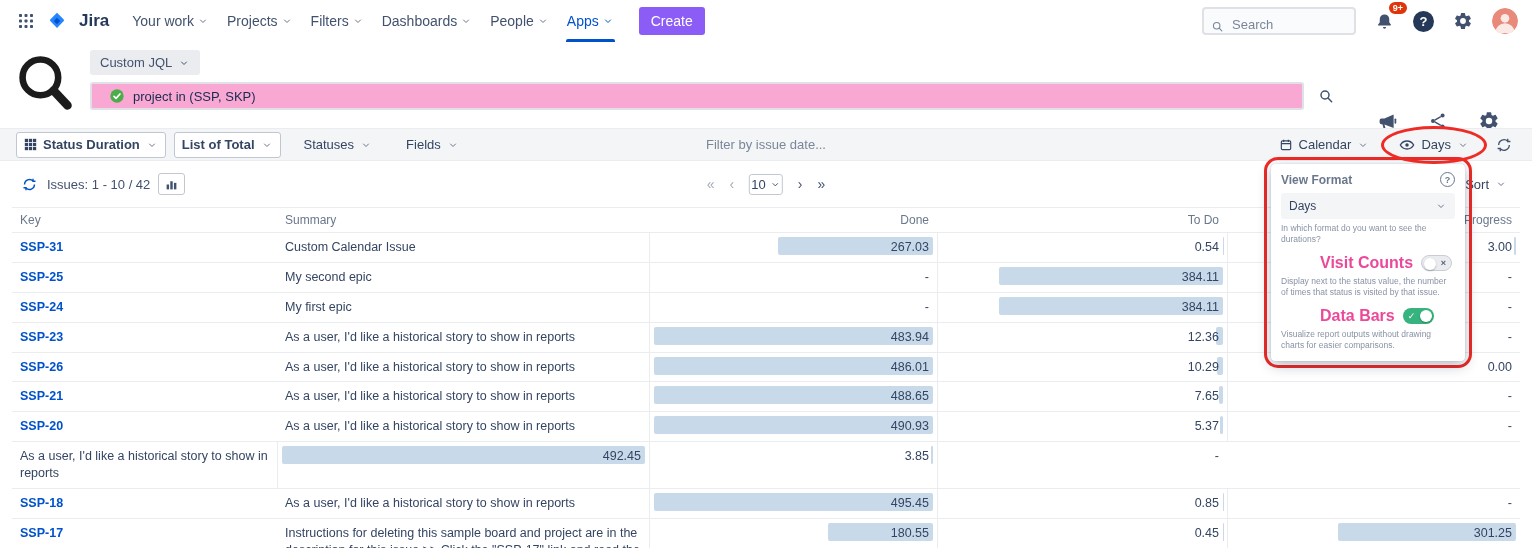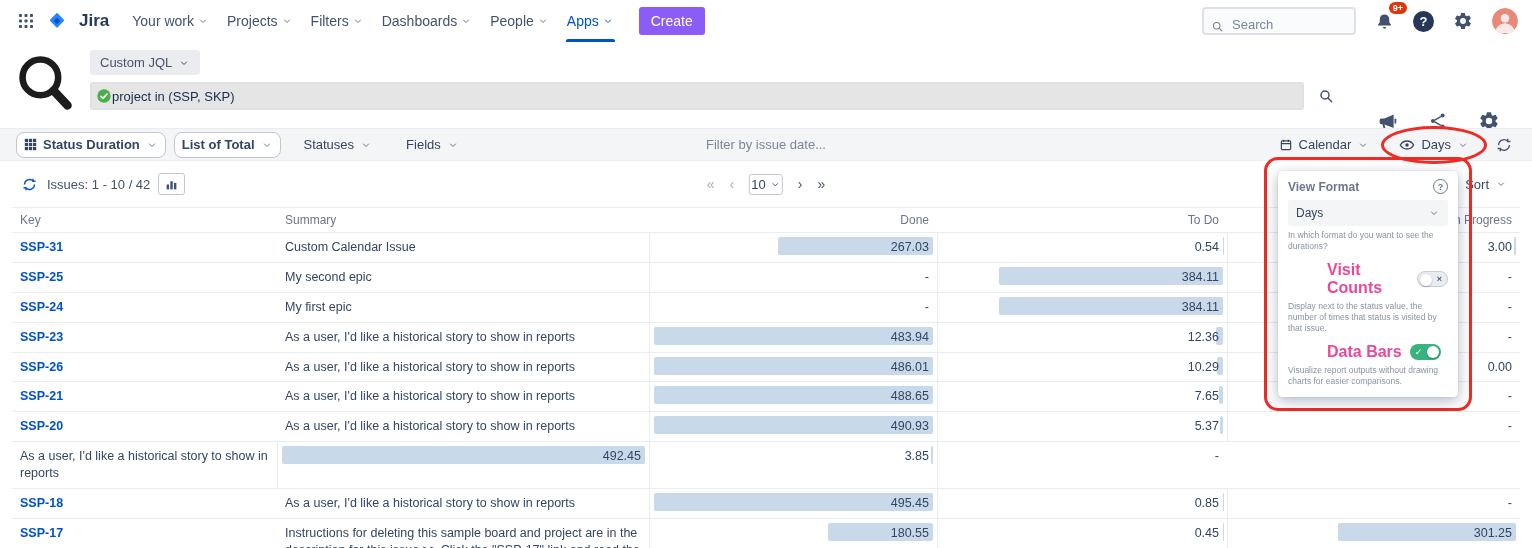--- a/index.html
+++ b/index.html
@@ -30,27 +30,27 @@
   .bell-wrap { position:relative; }
   .badge { position:absolute; top:-8px; right:-11px; background:#DE350B; color:#fff; font-size:9px; font-weight:700; border-radius:8px; padding:1px 4px; border:2px solid #fff; }
   .q-circle { width:21px; height:21px; border-radius:50%; background:#253858; color:#fff; font-size:13px; font-weight:700; display:inline-flex; align-items:center; justify-content:center; cursor:pointer; }
 
   
   .query-section { display:flex; padding:8px 16px 14px; position:relative; align-items:flex-start; gap:14px; background:#fff; }
   .app-logo { margin-top:2px; }
   .query-main { flex:1; max-width:1248px; }
   .jql-mode { display:inline-flex; align-items:center; gap:6px; background:#EBECF0; border:none; border-radius:3px; padding:5px 10px; font-size:13px; color:#42526E; font-weight:500; cursor:pointer; font-family:inherit; margin-bottom:7px; }
   .jql-row { display:flex; align-items:center; gap:10px; }
-  .jql-input { flex:1; display:flex; align-items:center; border:2px solid #DFE1E6; border-radius:3px; height:28px; padding:0 4px; font-size:13px; color:#172B4D; background:#e5e5e5; cursor:text; }
+  .jql-input { flex:1; display:flex; align-items:center; gap:8px; border:2px solid #DFE1E6; border-radius:3px; height:28px; padding:0 17px; font-size:13px; color:#172B4D; background:#f9a8d4; cursor:text; }
   .query-icons { display:flex; align-items:center; gap:22px; position:absolute; right:28px; top:64px; color:#344563; }
 
   
   .toolbar { display:flex; align-items:center; height:33px; background:#F4F5F7; border-top:1px solid #EBECF0; border-bottom:1px solid #EBECF0; padding:0 16px; gap:8px; position:relative; }
   .btn { display:inline-flex; align-items:center; gap:6px; font-size:13px; color:#344563; background:none; border:none; cursor:pointer; font-family:inherit; padding:0 7px; height:26px; }
-  .btn.outline { background:#fff; border:1px solid #C1C7D0; border-radius:8px; font-weight:700; }
+  .btn.outline { background:#fff; border:1px solid #C1C7D0; border-radius:3px; font-weight:700; }
   .btn .chev { color:#6B778C; }
   .date-filter { position:absolute; left:50%; transform:translateX(-50%); color:#7A869A; font-size:13px; cursor:text; }
   .toolbar-right { margin-left:auto; display:flex; align-items:center; gap:16px; }
   .days-btn { position:relative; }
   .days-ellipse { position:absolute; left:-11px; top:-6px; right:-11px; bottom:-6px; border:3px solid #EE2B25; border-radius:50%; pointer-events:none; z-index:45; }
 
   
   .results-bar { display:flex; align-items:center; height:46px; padding:0 18px; position:relative; background:#fff; }
   .refresh { color:#0052CC; }
   .issues-count { font-size:13px; color:#42526E; margin:0 8px 0 6px; }
@@ -67,21 +67,21 @@
   .thead { border-top:1px solid #EBECF0; min-height:24px; }
   .th { font-size:12px; color:#6B778C; padding:5px 8px; }
   .th.num { text-align:right; }
   .td { font-size:12.5px; color:#344563; padding:6px 8px; line-height:1.35; }
   .col-key a { color:#0052CC; font-weight:600; text-decoration:none; cursor:pointer; }
   .col-num { position:relative; text-align:right; border-left:1px solid #EBECF0; }
   .bar { position:absolute; right:4px; top:4px; height:18px; background:#C8DAEA; border-radius:2px; max-width:calc(100% - 8px); }
   .num { position:relative; z-index:1; }
 
   
-  .annotation-box { position:absolute; top:157px; right:60px; width:208px; border:3px solid #EE2B25; border-radius:14px; padding:11px; z-index:40; }
+  .annotation-box { position:absolute; top:157px; right:60px; width:208px; border:3px solid #EE2B25; border-radius:14px; padding:4px; z-index:40; }
   .popup { background:#fff; border-radius:4px; box-shadow:0 4px 14px rgba(9,30,66,0.31), 0 0 1px rgba(9,30,66,0.31); padding:8px 10px 10px; }
   .popup-title-row { display:flex; align-items:center; justify-content:space-between; }
   .popup-title { font-size:12px; font-weight:700; color:#6B778C; }
   .help-circ { width:15px; height:15px; border:1.5px solid #6B778C; border-radius:50%; color:#6B778C; font-size:9px; font-weight:700; display:inline-flex; align-items:center; justify-content:center; cursor:pointer; }
   .popup-select { margin-top:6px; background:#F4F5F7; border-radius:3px; height:26px; display:flex; align-items:center; justify-content:space-between; padding:0 8px; font-size:12px; color:#344563; cursor:pointer; }
   .popup-help { font-size:8.5px; color:#8993A4; margin-top:4px; line-height:1.3; }
   .popup-row { display:flex; align-items:center; gap:8px; margin-top:9px; }
   .popup-label { font-size:16px; font-weight:700; color:#ec4899;margin-left:39px; }
   .toggle { width:31px; height:16px; border-radius:9px; position:relative; display:inline-block; cursor:pointer; flex:none; }
   .toggle.off { background:#EBECF0; border:1px solid #C8CDD6; }

